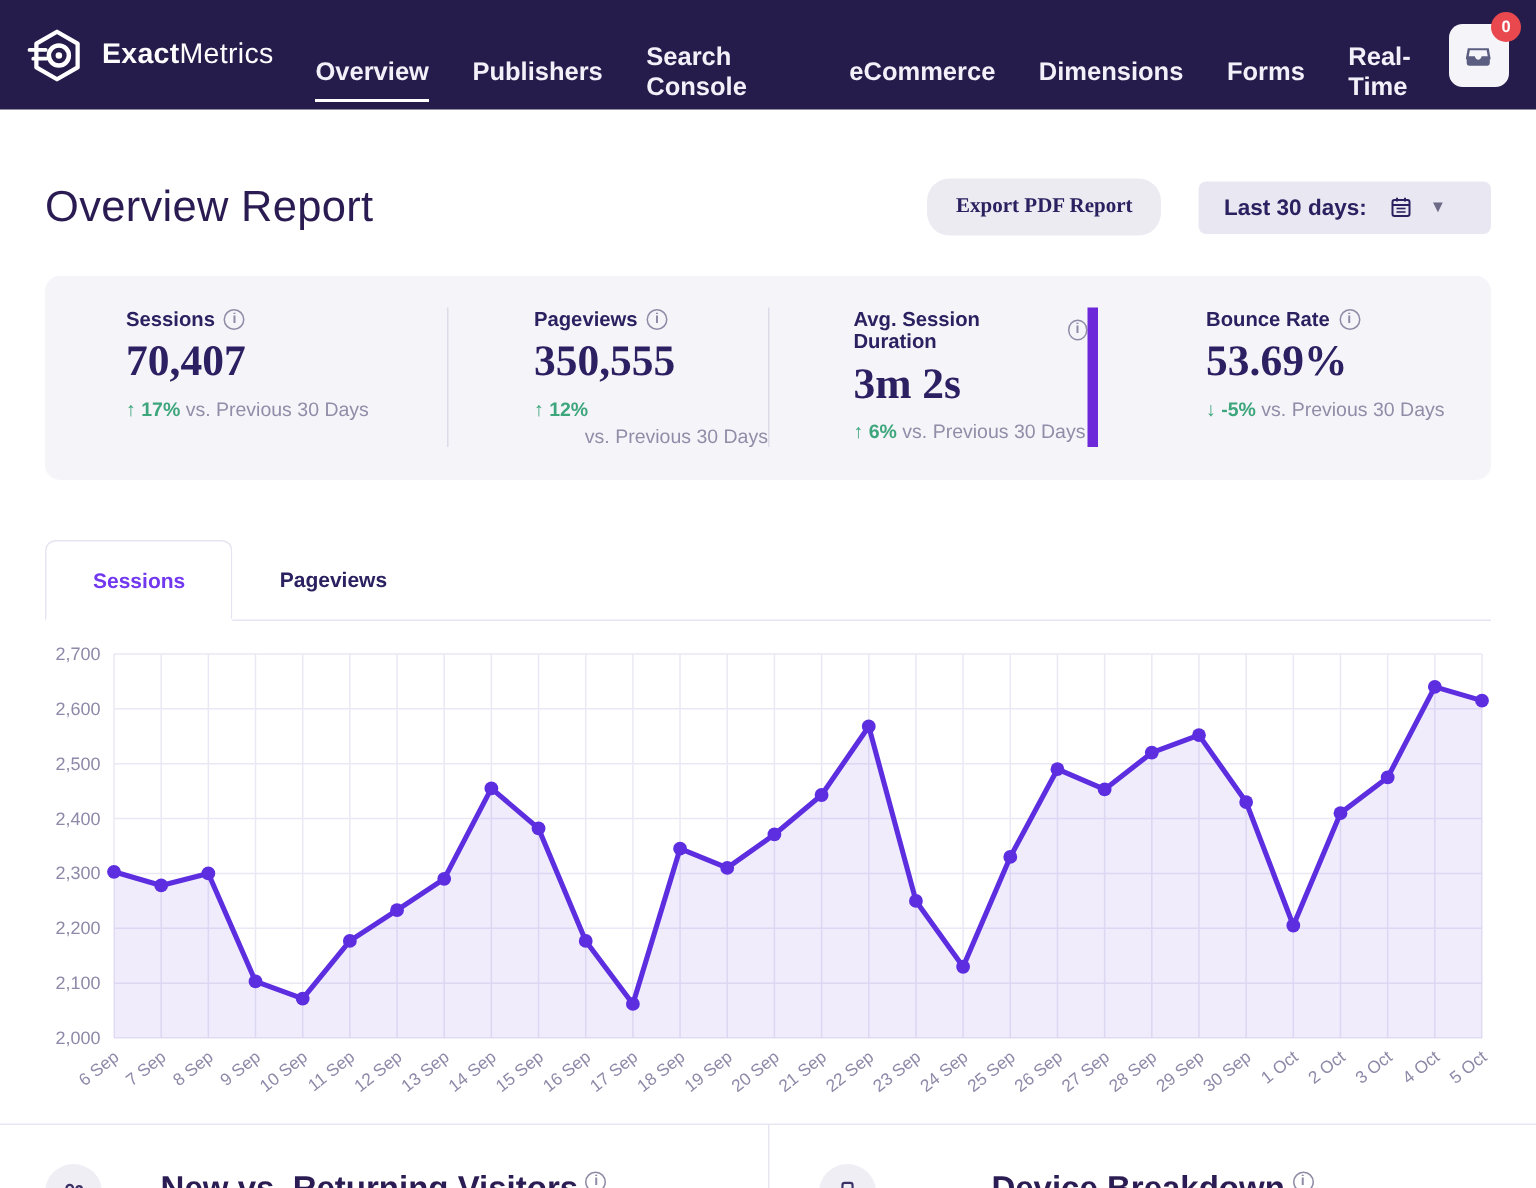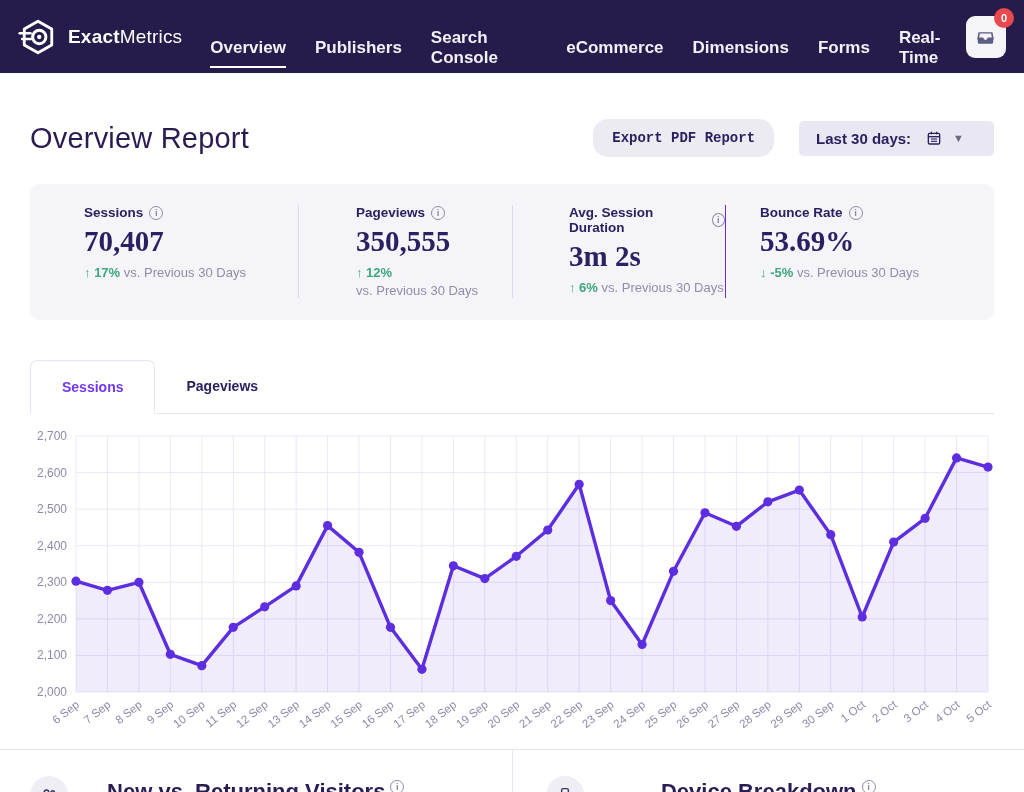--- a/index.html
+++ b/index.html
@@ -19,42 +19,42 @@
     position:relative; display:flex; align-items:center; justify-content:center; cursor:pointer; }
   .notif-badge { position:absolute; top:-8px; right:-8px; width:20px; height:20px; border-radius:50%;
     background:#e8484e; color:#fff; font-size:11px; font-weight:700; display:flex; align-items:center;
     justify-content:center; }
 
   
   .content { padding:0 30px; }
   .page-header { display:flex; align-items:center; margin-top:46px; }
   .page-title { font-size:29px; font-weight:400; color:#2a1b52; flex:1; letter-spacing:.2px; }
   .export-btn { background:#ecebf2; border:none; border-radius:15px; padding:11px 19px;
-    font-family:Liberation Mono, monospace; font-size:14px; font-weight:600; color:#2b2160; cursor:pointer; margin-right:25px; }
+    font-family:Liberation Serif, serif; font-size:14px; font-weight:600; color:#2b2160; cursor:pointer; margin-right:25px; }
   .date-picker { display:flex; align-items:center; gap:9px; background:#e9e7f1; border-radius:5px;
     padding:9px 30px 9px 17px; font-size:15px; color:#2b2160; cursor:pointer; }
   .date-picker .dp-label { font-weight:800; }
   .caret { font-size:11px; color:#6d6a87; margin-left:2px; }
 
   
   .stats-card { margin-top:27px; background:#f5f4f9; border-radius:10px; display:flex; padding:21px 0 22px; }
   .stat { padding-left:56px; }
   .stat:nth-child(1){ flex-basis:27.8%; padding-left:54px; }
   .stat:nth-child(2){ flex-basis:22.2%; padding-left:57px; }
   .stat:nth-child(3){ flex-basis:22.1%; padding-left:56px; border-left:1px solid #dddbe8; }
   .stat:nth-child(2){ border-left:1px solid #dddbe8; }
-  .stat:nth-child(4){ flex-basis:27.9%; padding-left:34px; border-left:1px solid #6d28d9; }
+  .stat:nth-child(4){ flex-basis:27.9%; padding-left:72px; border-left:7px solid #6d28d9; }
   .stat-label { font-size:13.5px; font-weight:800; color:#2b2160; display:flex; align-items:center; gap:6px; }
   .info-i { width:14px; height:14px; border:1.3px solid #8f8ba6; border-radius:50%; color:#8f8ba6;
     font-size:9.5px; font-weight:700; display:inline-flex; align-items:center; justify-content:center;
     font-style:normal; line-height:1; cursor:pointer; }
   .stat-value { font-size:29px; font-weight:800; color:#2d2062; margin:5px 0 7px;font-family:Liberation Serif, serif; }
   .stat-delta { font-size:13px; }
   .delta-up, .delta-down { color:#3da67c; font-weight:700; }
-  .vs-text { color:#918da8; font-weight:400; }
+  .vs-text { color:#918da8; font-weight:400;text-align:right; }
   .vs-block { display:block; margin-top:3px; }
 
   
   .tabbar { display:flex; margin-top:40px; border-bottom:1px solid #e6e4f0; }
   .tab { padding:18px 31px 17px; font-size:14px; font-weight:700; color:#2b2160; cursor:pointer; }
   .tab.active { background:#fff; border:1px solid #e6e4f0; border-bottom:2px solid #fff;
     margin-bottom:-1px; border-radius:7px 7px 0 0; color:#7138f0; }
 
   
   .chart-wrap { margin-top:14px; }

